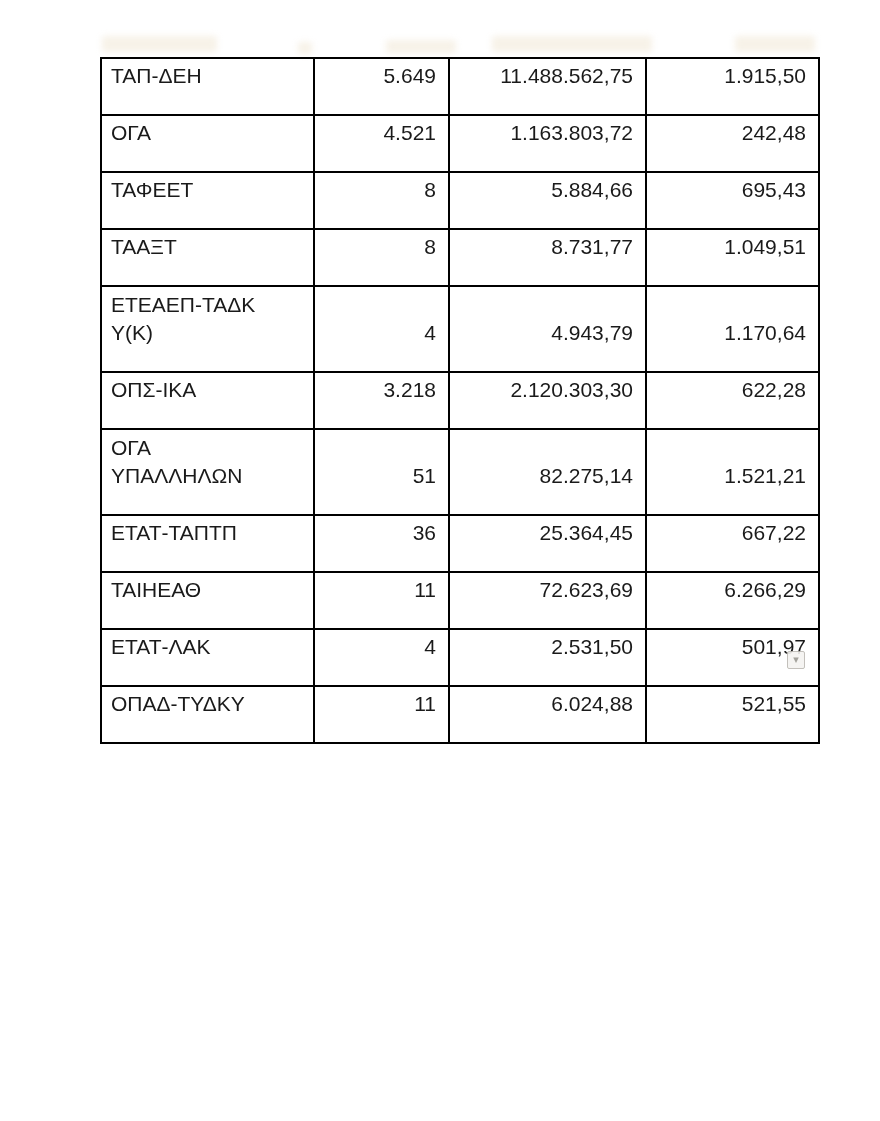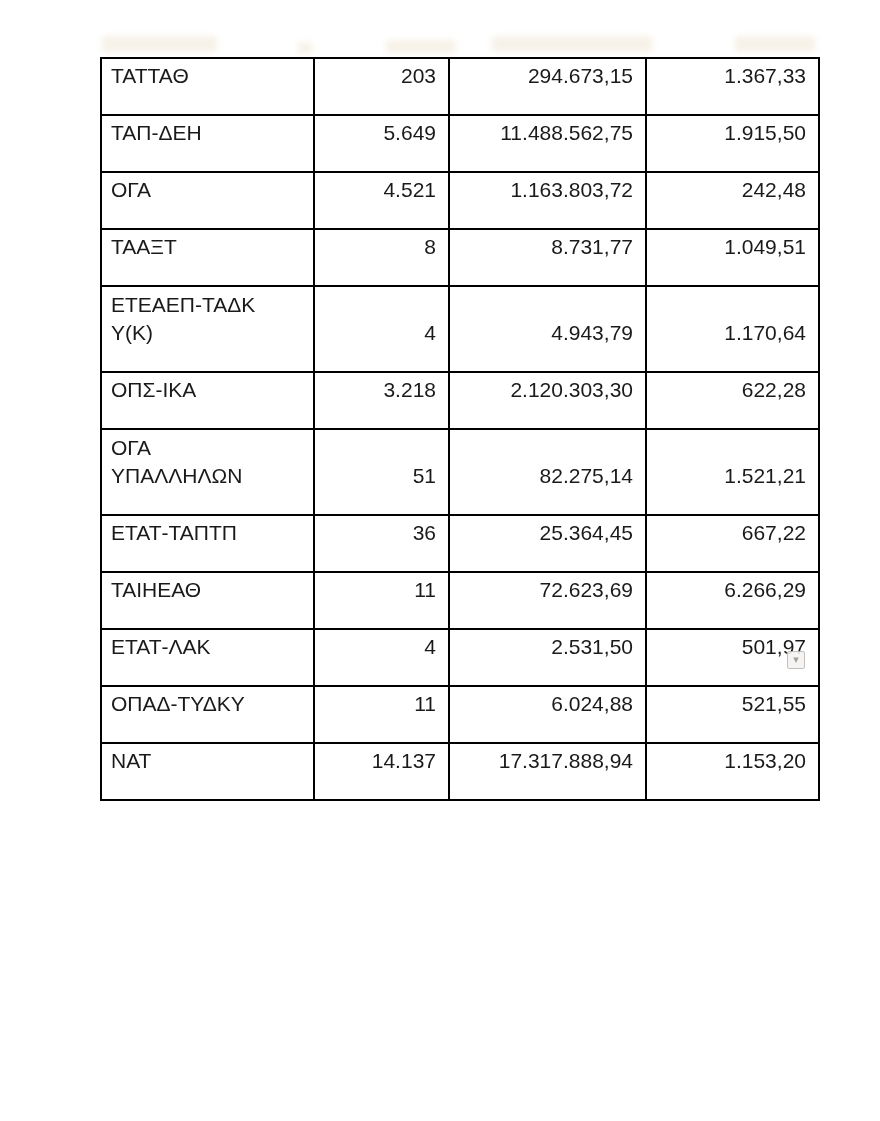--- a/index.html
+++ b/index.html
@@ -105,36 +105,36 @@
 
   <table id="fund-table">
     <colgroup>
       <col class="c1">
         <col class="c2">
         <col class="c3">
         <col class="c4">
     </colgroup>
     <tbody id="fund-table-body">
         <tr class="single">
-          <td class="name"><span>ΤΑΤΤΑΘ</span></td>
-          <td class="num">203</td>
-          <td class="num">294.673,15</td>
-          <td class="num">1.367,33</td>
-        </tr>
-        <tr class="single">
           <td class="name"><span>ΤΑΠ-ΔΕΗ</span></td>
           <td class="num">5.649</td>
           <td class="num">11.488.562,75</td>
           <td class="num">1.915,50</td>
         </tr>
         <tr class="single">
           <td class="name"><span>ΟΓΑ</span></td>
           <td class="num">4.521</td>
           <td class="num">1.163.803,72</td>
           <td class="num">242,48</td>
+        </tr>
+        <tr class="single">
+          <td class="name"><span>ΤΑΦΕΕΤ</span></td>
+          <td class="num">8</td>
+          <td class="num">5.884,66</td>
+          <td class="num">695,43</td>
         </tr>
         <tr class="single">
           <td class="name"><span class="sq">ΤΑΑΞΤ</span></td>
           <td class="num">8</td>
           <td class="num">8.731,77</td>
           <td class="num">1.049,51</td>
         </tr>
         <tr class="double">
           <td class="name"><span>ΕΤΕΑΕΠ-ΤΑΔΚ</span><br><span>Υ(Κ)</span></td>
           <td class="num">4</td>
@@ -170,24 +170,18 @@
           <td class="num">4</td>
           <td class="num">2.531,50</td>
           <td class="num">501,97</td>
         </tr>
         <tr class="single">
           <td class="name"><span>ΟΠΑΔ-ΤΥΔΚΥ</span></td>
           <td class="num">11</td>
           <td class="num">6.024,88</td>
           <td class="num">521,55</td>
         </tr>
-        <tr class="single">
-          <td class="name"><span>ΝΑΤ</span></td>
-          <td class="num">14.137</td>
-          <td class="num">17.317.888,94</td>
-          <td class="num">1.153,20</td>
-        </tr>
       </tbody>
   </table>
 
   <div id="overlay-dropdown">▾</div>
 
 </div>
 
 </body></html>

